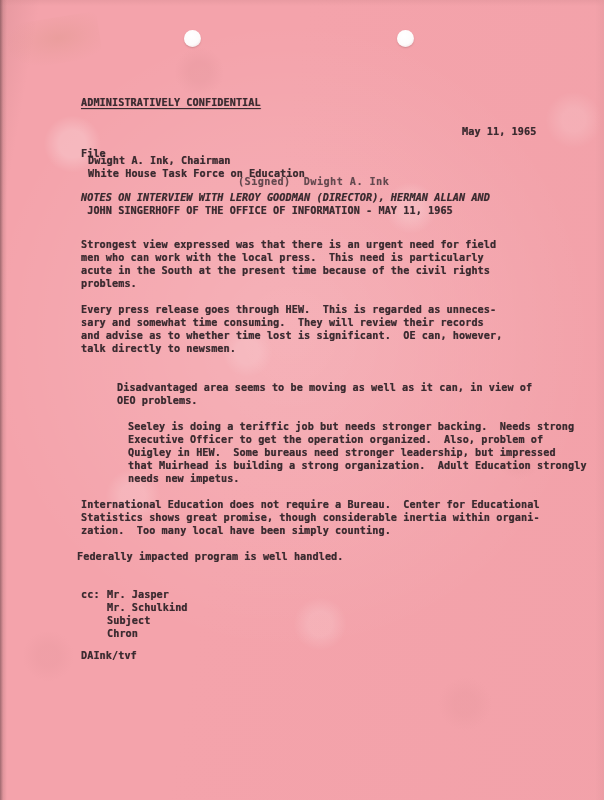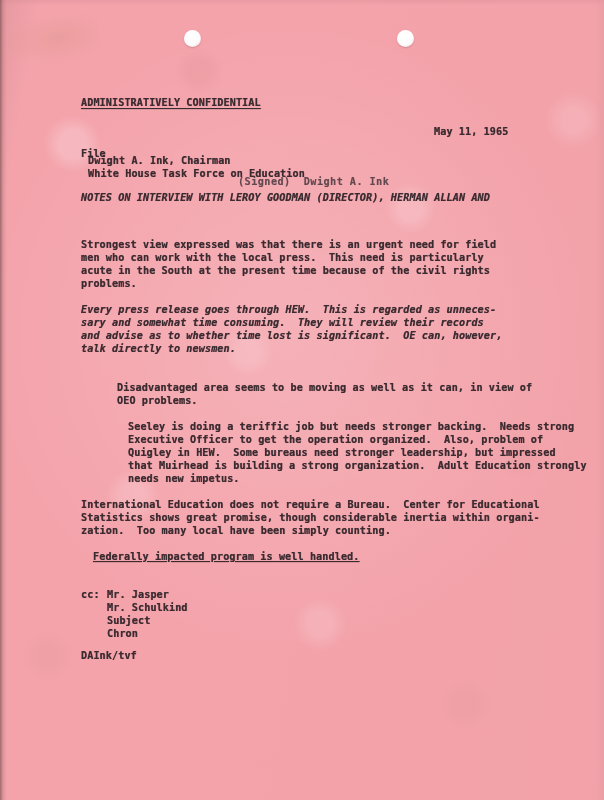--- a/index.html
+++ b/index.html
@@ -137,52 +137,53 @@
 
   <div class="punch" style="left:184px; top:30px;"></div>
   <div class="punch" style="left:397px; top:30px;"></div>
 
   <div class="doc">
 
     <div class="tw heading" style="left:81px; top:97px;">ADMINISTRATIVELY CONFIDENTIAL</div>
 
     <div class="tw" style="left:81px; top:119px;margin-top:29px;">File</div>
 
-    <div class="tw" style="left:434px; top:126px;">May 11, 1965</div>
+    <div class="tw" style="left:462px; top:126px;">May 11, 1965</div>
 
     <div class="tw" style="left:88px; top:155px;">Dwight A. Ink, Chairman</div>
     <div class="tw signed" style="left:238px; top:155px;">(Signed)  Dwight A. Ink</div>
     <div class="tw" style="left:88px; top:168px;">White House Task Force on Education</div>
 
     <div class="tw" style="left:81px; top:192px;font-style:italic;">NOTES ON INTERVIEW WITH LEROY GOODMAN (DIRECTOR), HERMAN ALLAN AND</div>
+    <div class="tw" style="left:81px; top:205px;"> JOHN SINGERHOFF OF THE OFFICE OF INFORMATION - MAY 11, 1965</div>
 
     <div class="tw" style="left:81px; top:239px;">Strongest view expressed was that there is an urgent need for field
 men who can work with the local press.  This need is particularly
 acute in the South at the present time because of the civil rights
 problems.</div>
 
-    <div class="tw" style="left:81px; top:304px;font-style:italic;">Every press release goes through HEW.  This is regarded as unneces-
+    <div class="tw" style="left:81px; top:304px;">Every press release goes through HEW.  This is regarded as unneces-
 sary and somewhat time consuming.  They will review their records
 and advise as to whether time lost is significant.  OE can, however,
 talk directly to newsmen.</div>
 
     <div class="tw" style="left:81px; top:382px;margin-left:36px;">Disadvantaged area seems to be moving as well as it can, in view of
 OEO problems.</div>
 
     <div class="tw" style="left:81px; top:421px;margin-left:47px;">Seeley is doing a teriffic job but needs stronger backing.  Needs strong
 Executive Officer to get the operation organized.  Also, problem of
 Quigley in HEW.  Some bureaus need stronger leadership, but impressed
 that Muirhead is building a strong organization.  Adult Education strongly
 needs new impetus.</div>
 
     <div class="tw" style="left:81px; top:499px;">International Education does not require a Bureau.  Center for Educational
 Statistics shows great promise, though considerable inertia within organi-
 zation.  Too many local have been simply counting.</div>
 
-    <div class="tw" style="left:93px; top:551px;text-decoration:underline;">Federally impacted program is well handled.</div>
+    <div class="tw" style="left:77px; top:551px;">Federally impacted program is well handled.</div>
 
     <div class="tw" style="left:81px; top:589px;">cc:</div>
     <div class="tw" style="left:107px; top:589px;">Mr. Jasper
 Mr. Schulkind
 Subject
 Chron</div>
 
     <div class="tw" style="left:81px; top:650px;">DAInk/tvf</div>
 
   </div>

